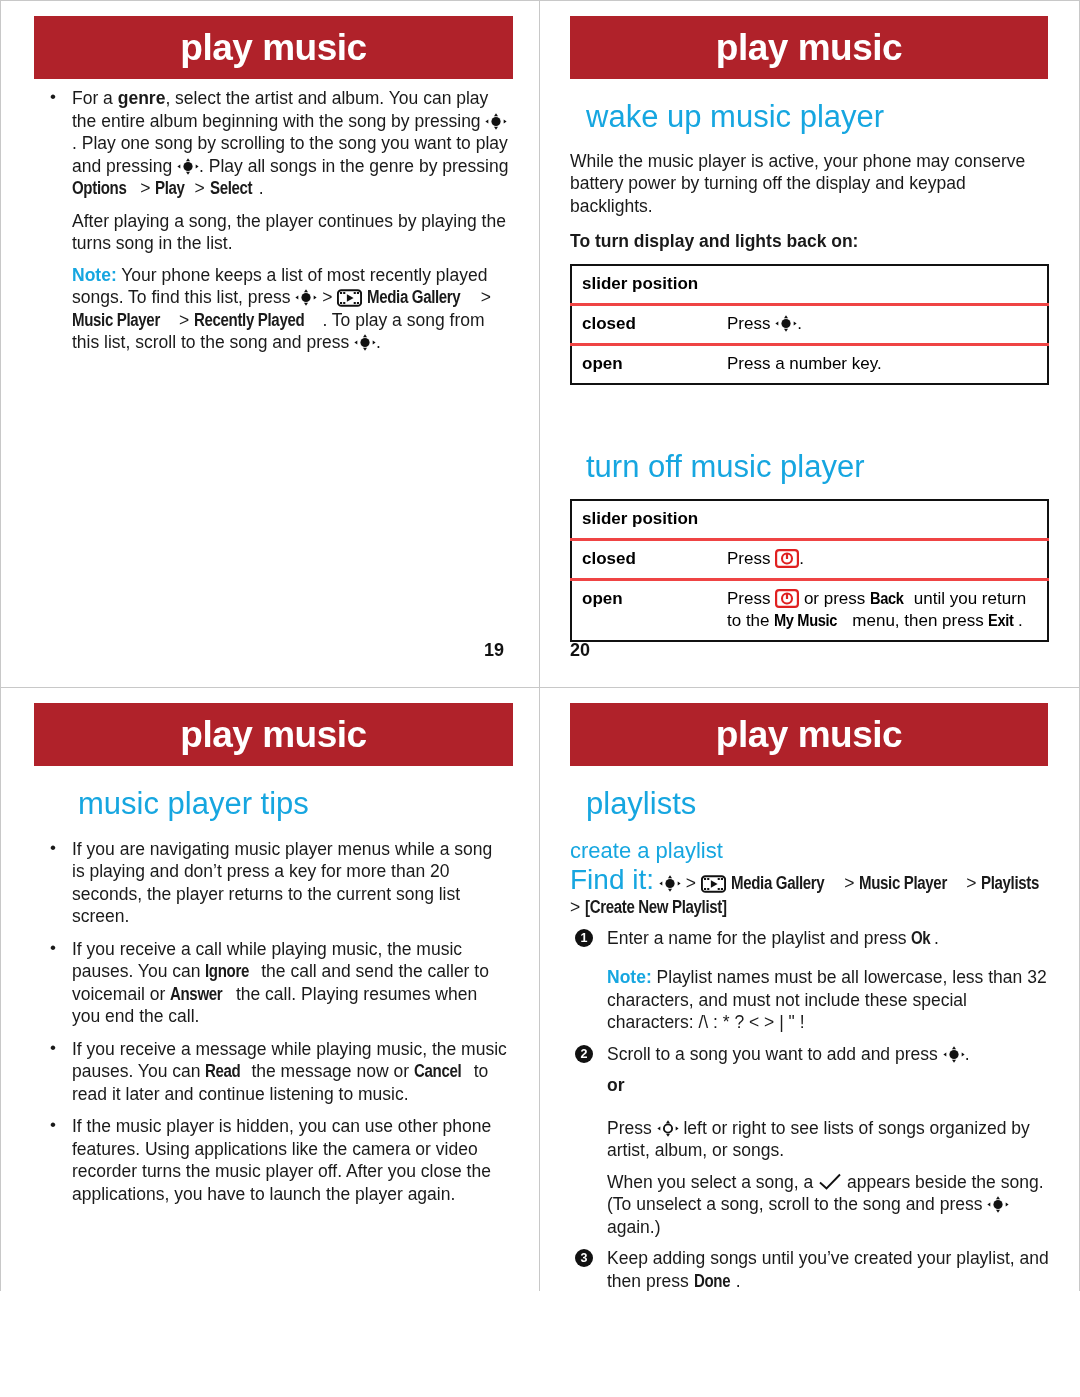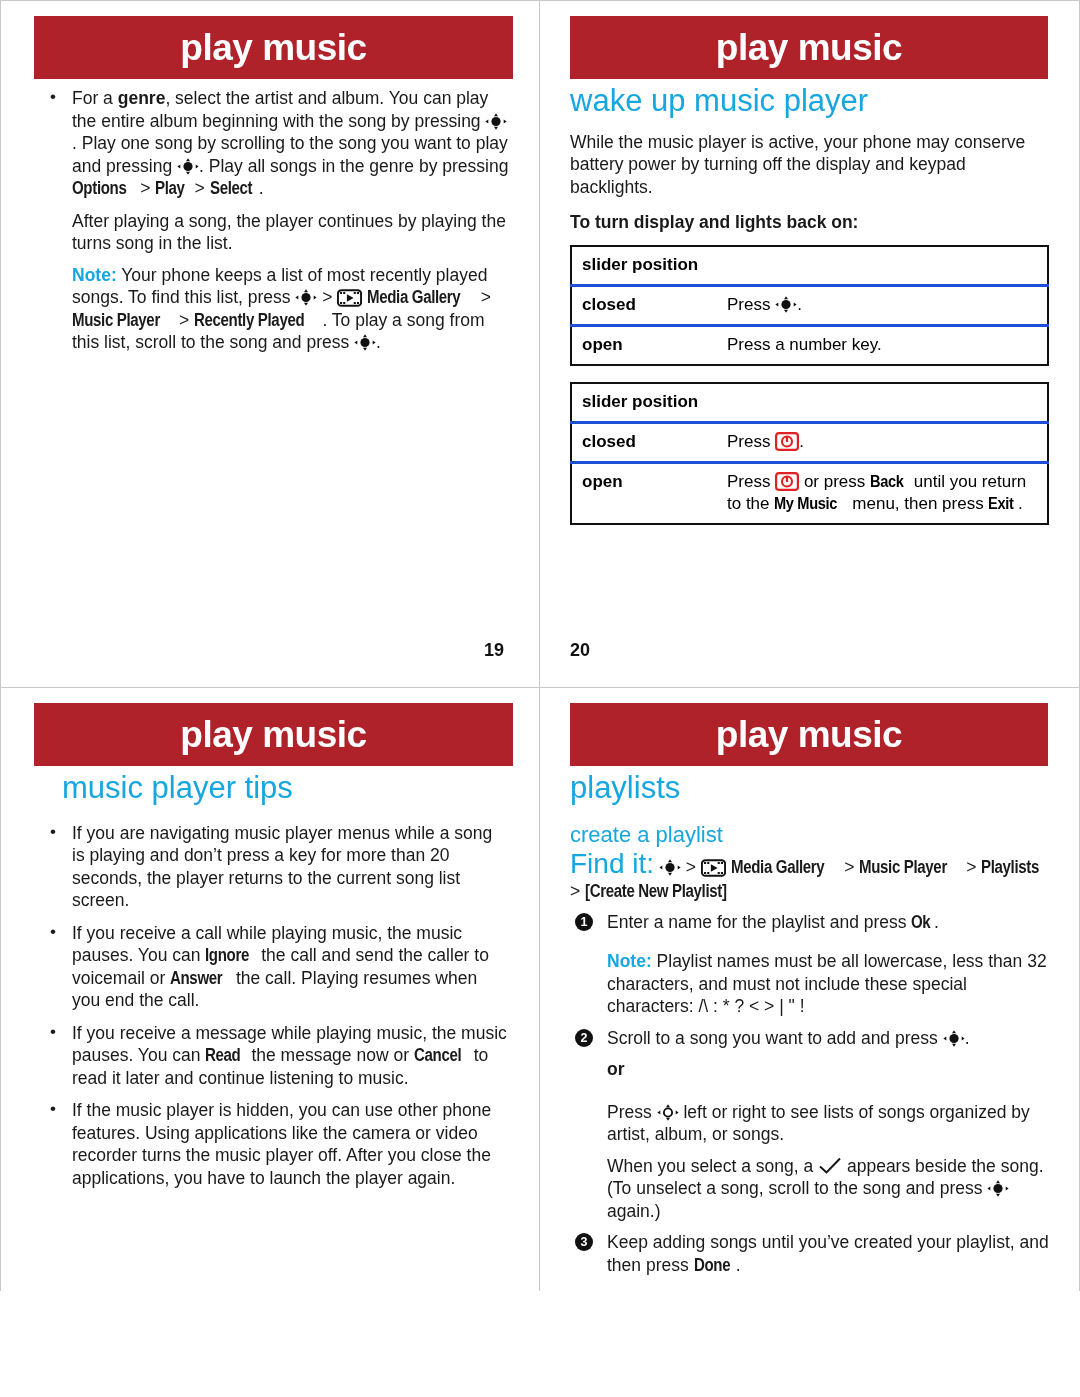--- a/index.html
+++ b/index.html
@@ -55,21 +55,21 @@
   .page.colL .banner { left: 33px; width: 479px; top: 15px; }
   
   .page.colR .banner { left: 30px; width: 478px; top: 15px; }
 
   
   .h1 {
     color: #16a6e0;
     font-size: 31px;
     font-weight: normal;
     line-height: 1.05;
-    margin: 0;
+    margin: 16px;
   }
   .h2 {
     color: #16a6e0;
     font-size: 22px;
     font-weight: normal;
     line-height: 1.1;
     margin: 0;
   }
 
   
@@ -137,21 +137,21 @@
     width: 100%;
     border: 2px solid #111;
     background: #fff;
     font-size: 17px;
   }
   table.spec td {
     padding: 7px 9px 8px 10px;
     vertical-align: top;
     line-height: 22px;
   }
-  table.spec tr + tr td { border-top: 3px solid #1d4ed8; }
+  table.spec tr + tr td { border-top: 3px solid #ef4444; }
   table.spec td.col1 { width: 146px; font-weight: bold; }
 
   
   .ico { display: inline-block; vertical-align: -3px; }
   .ico-nav { width: 22px; height: 17px; }
   .ico-media { width: 25px; height: 18px; vertical-align: -4px; }
   .ico-power { width: 24px; height: 19px; vertical-align: -4px; }
   .ico-check { width: 24px; height: 18px; vertical-align: -3px; }
 
   
@@ -251,20 +251,21 @@
                       <polygon points="21.6,8.5 18.7,6.6 18.7,10.4" fill="#111"></polygon>
                     </svg></span>.</td>
           </tr>
           <tr>
             <td class="col1">open</td>
             <td id="t1r2">Press a number key.</td>
           </tr>
         </tbody>
           </table>
 
+        <div class="h1" style="margin-top:66px;">turn off music player</div>
         <table class="spec" style="margin-top:16px;">
           <tbody>
               <tr>
             <td class="col1">slider position</td>
             <td></td>
           </tr>
           <tr>
             <td class="col1">closed</td>
             <td id="t2r1">Press <span class="ico ico-power"><svg viewBox="0 0 24 19" width="24" height="19">
                       <rect x="1.1" y="1.1" width="21.8" height="16.8" rx="3" ry="3" fill="#fff" stroke="#e02020" stroke-width="2.2"></rect>

